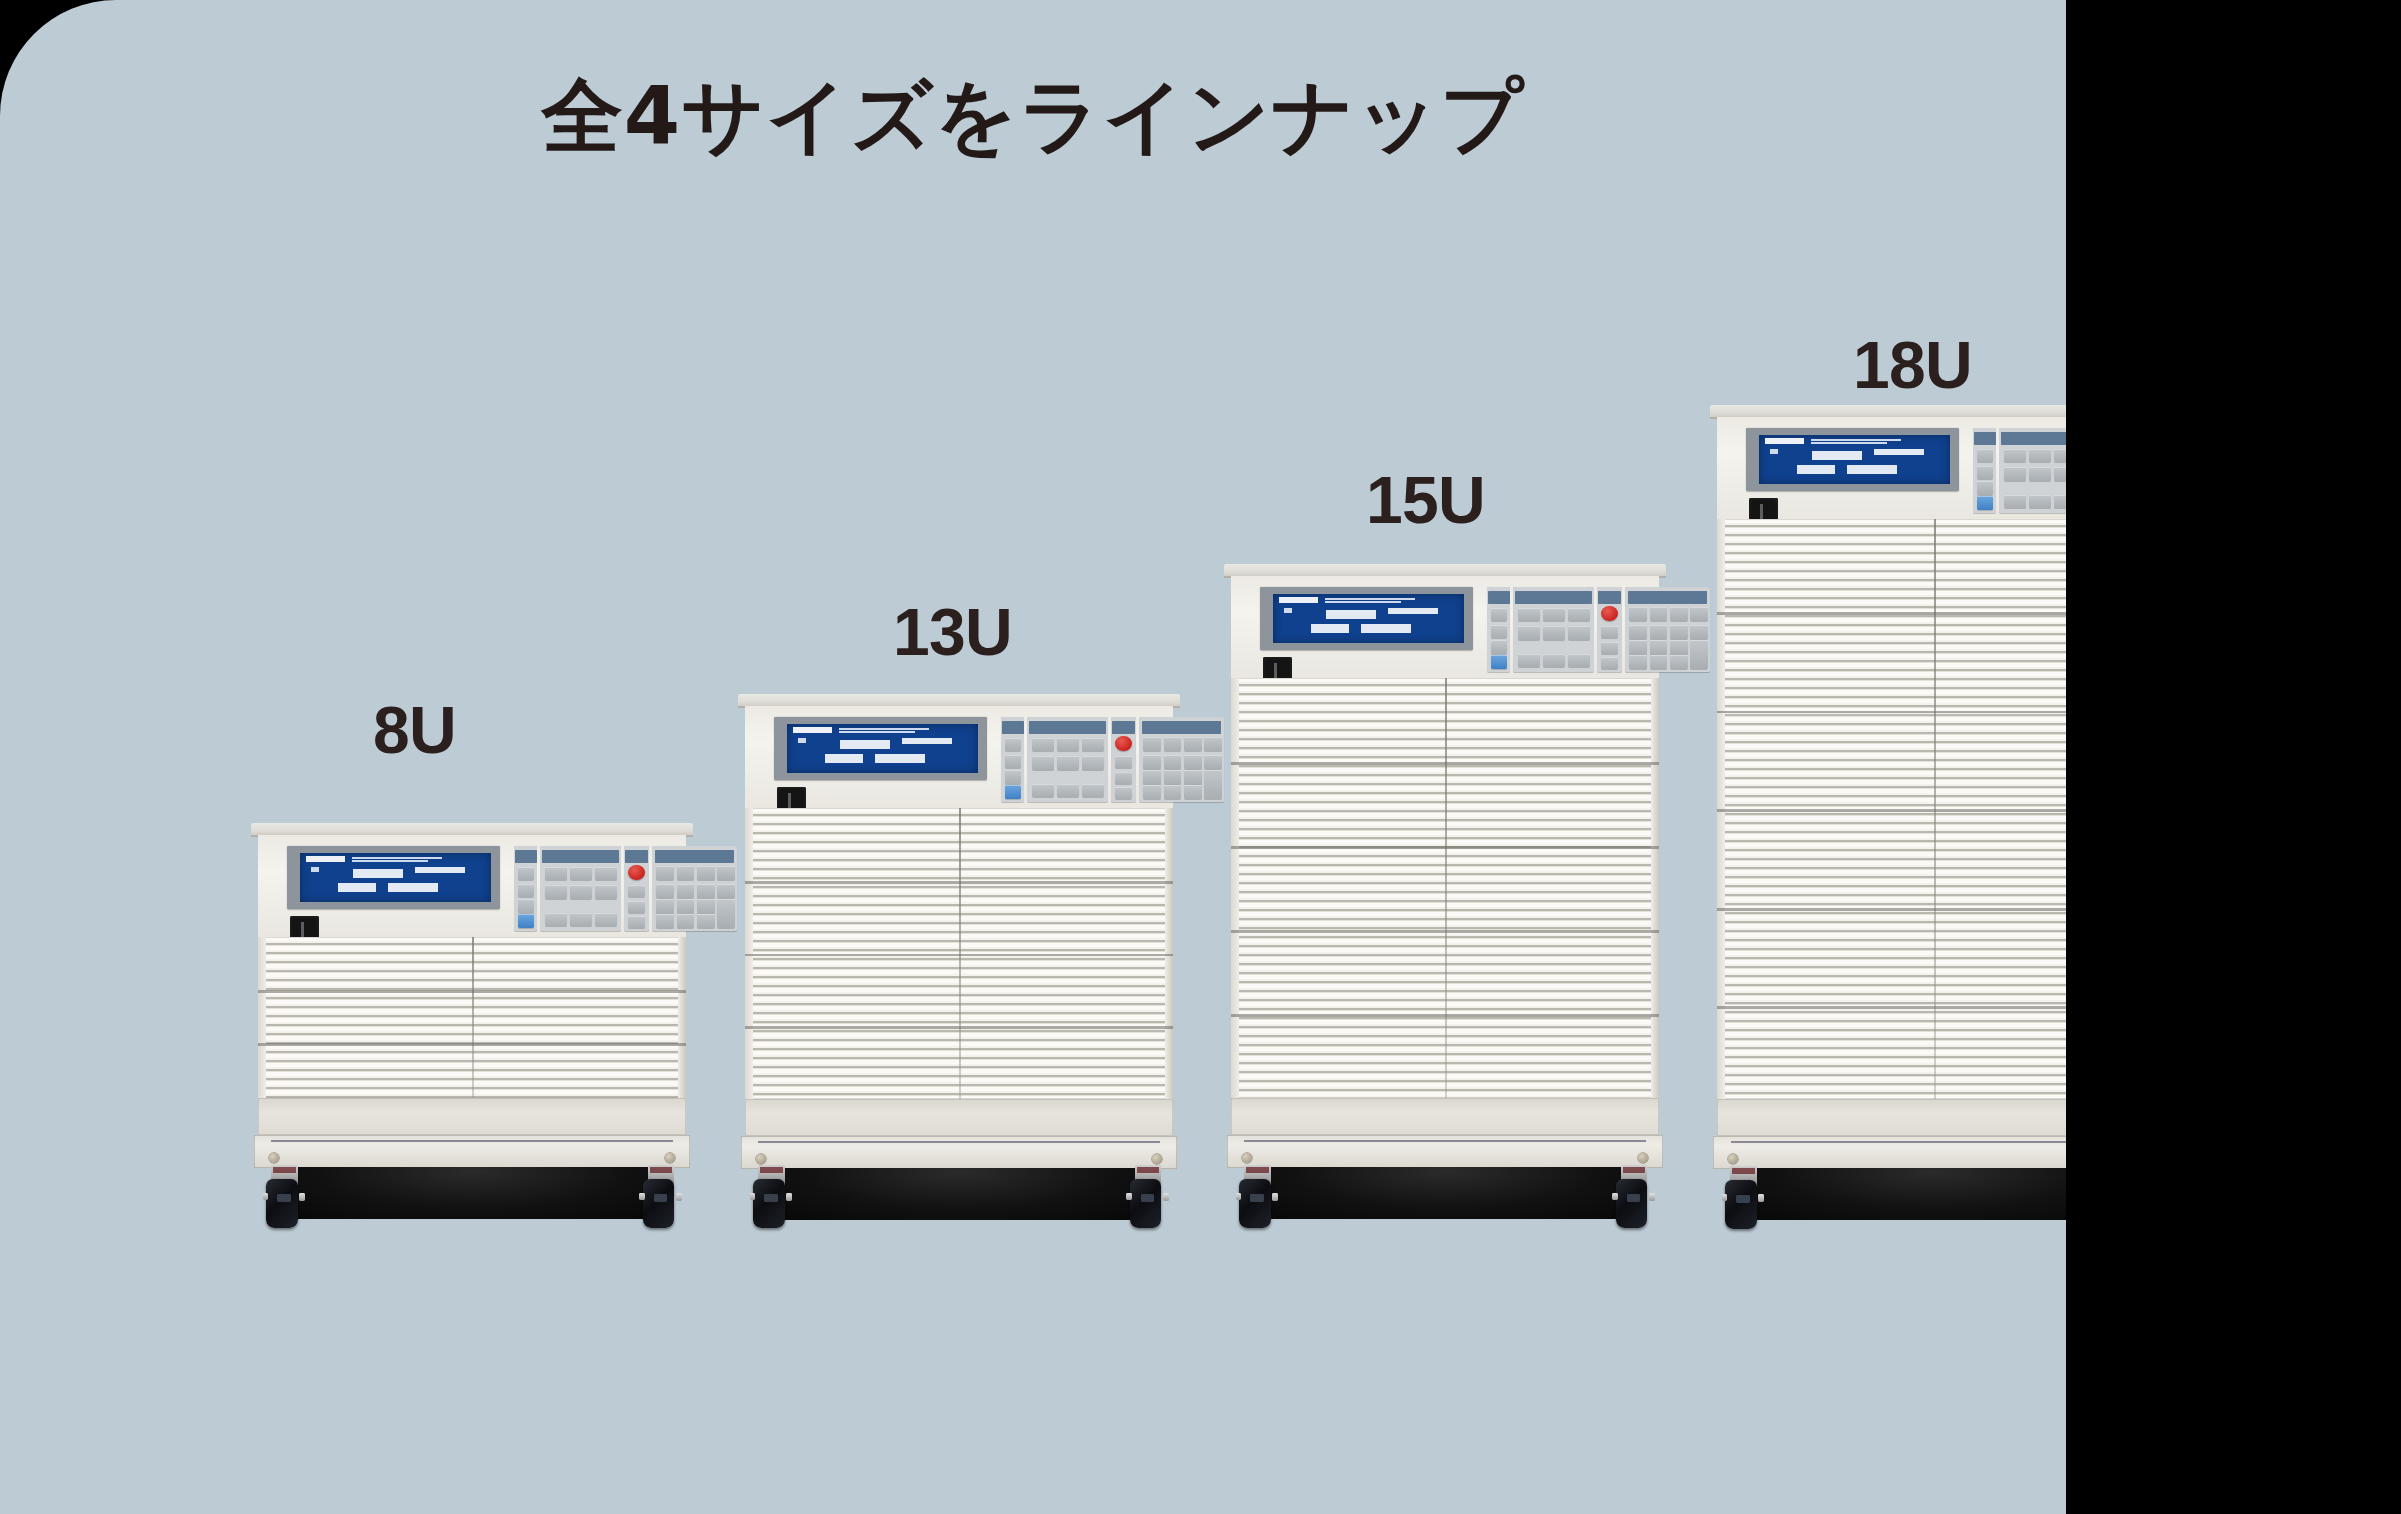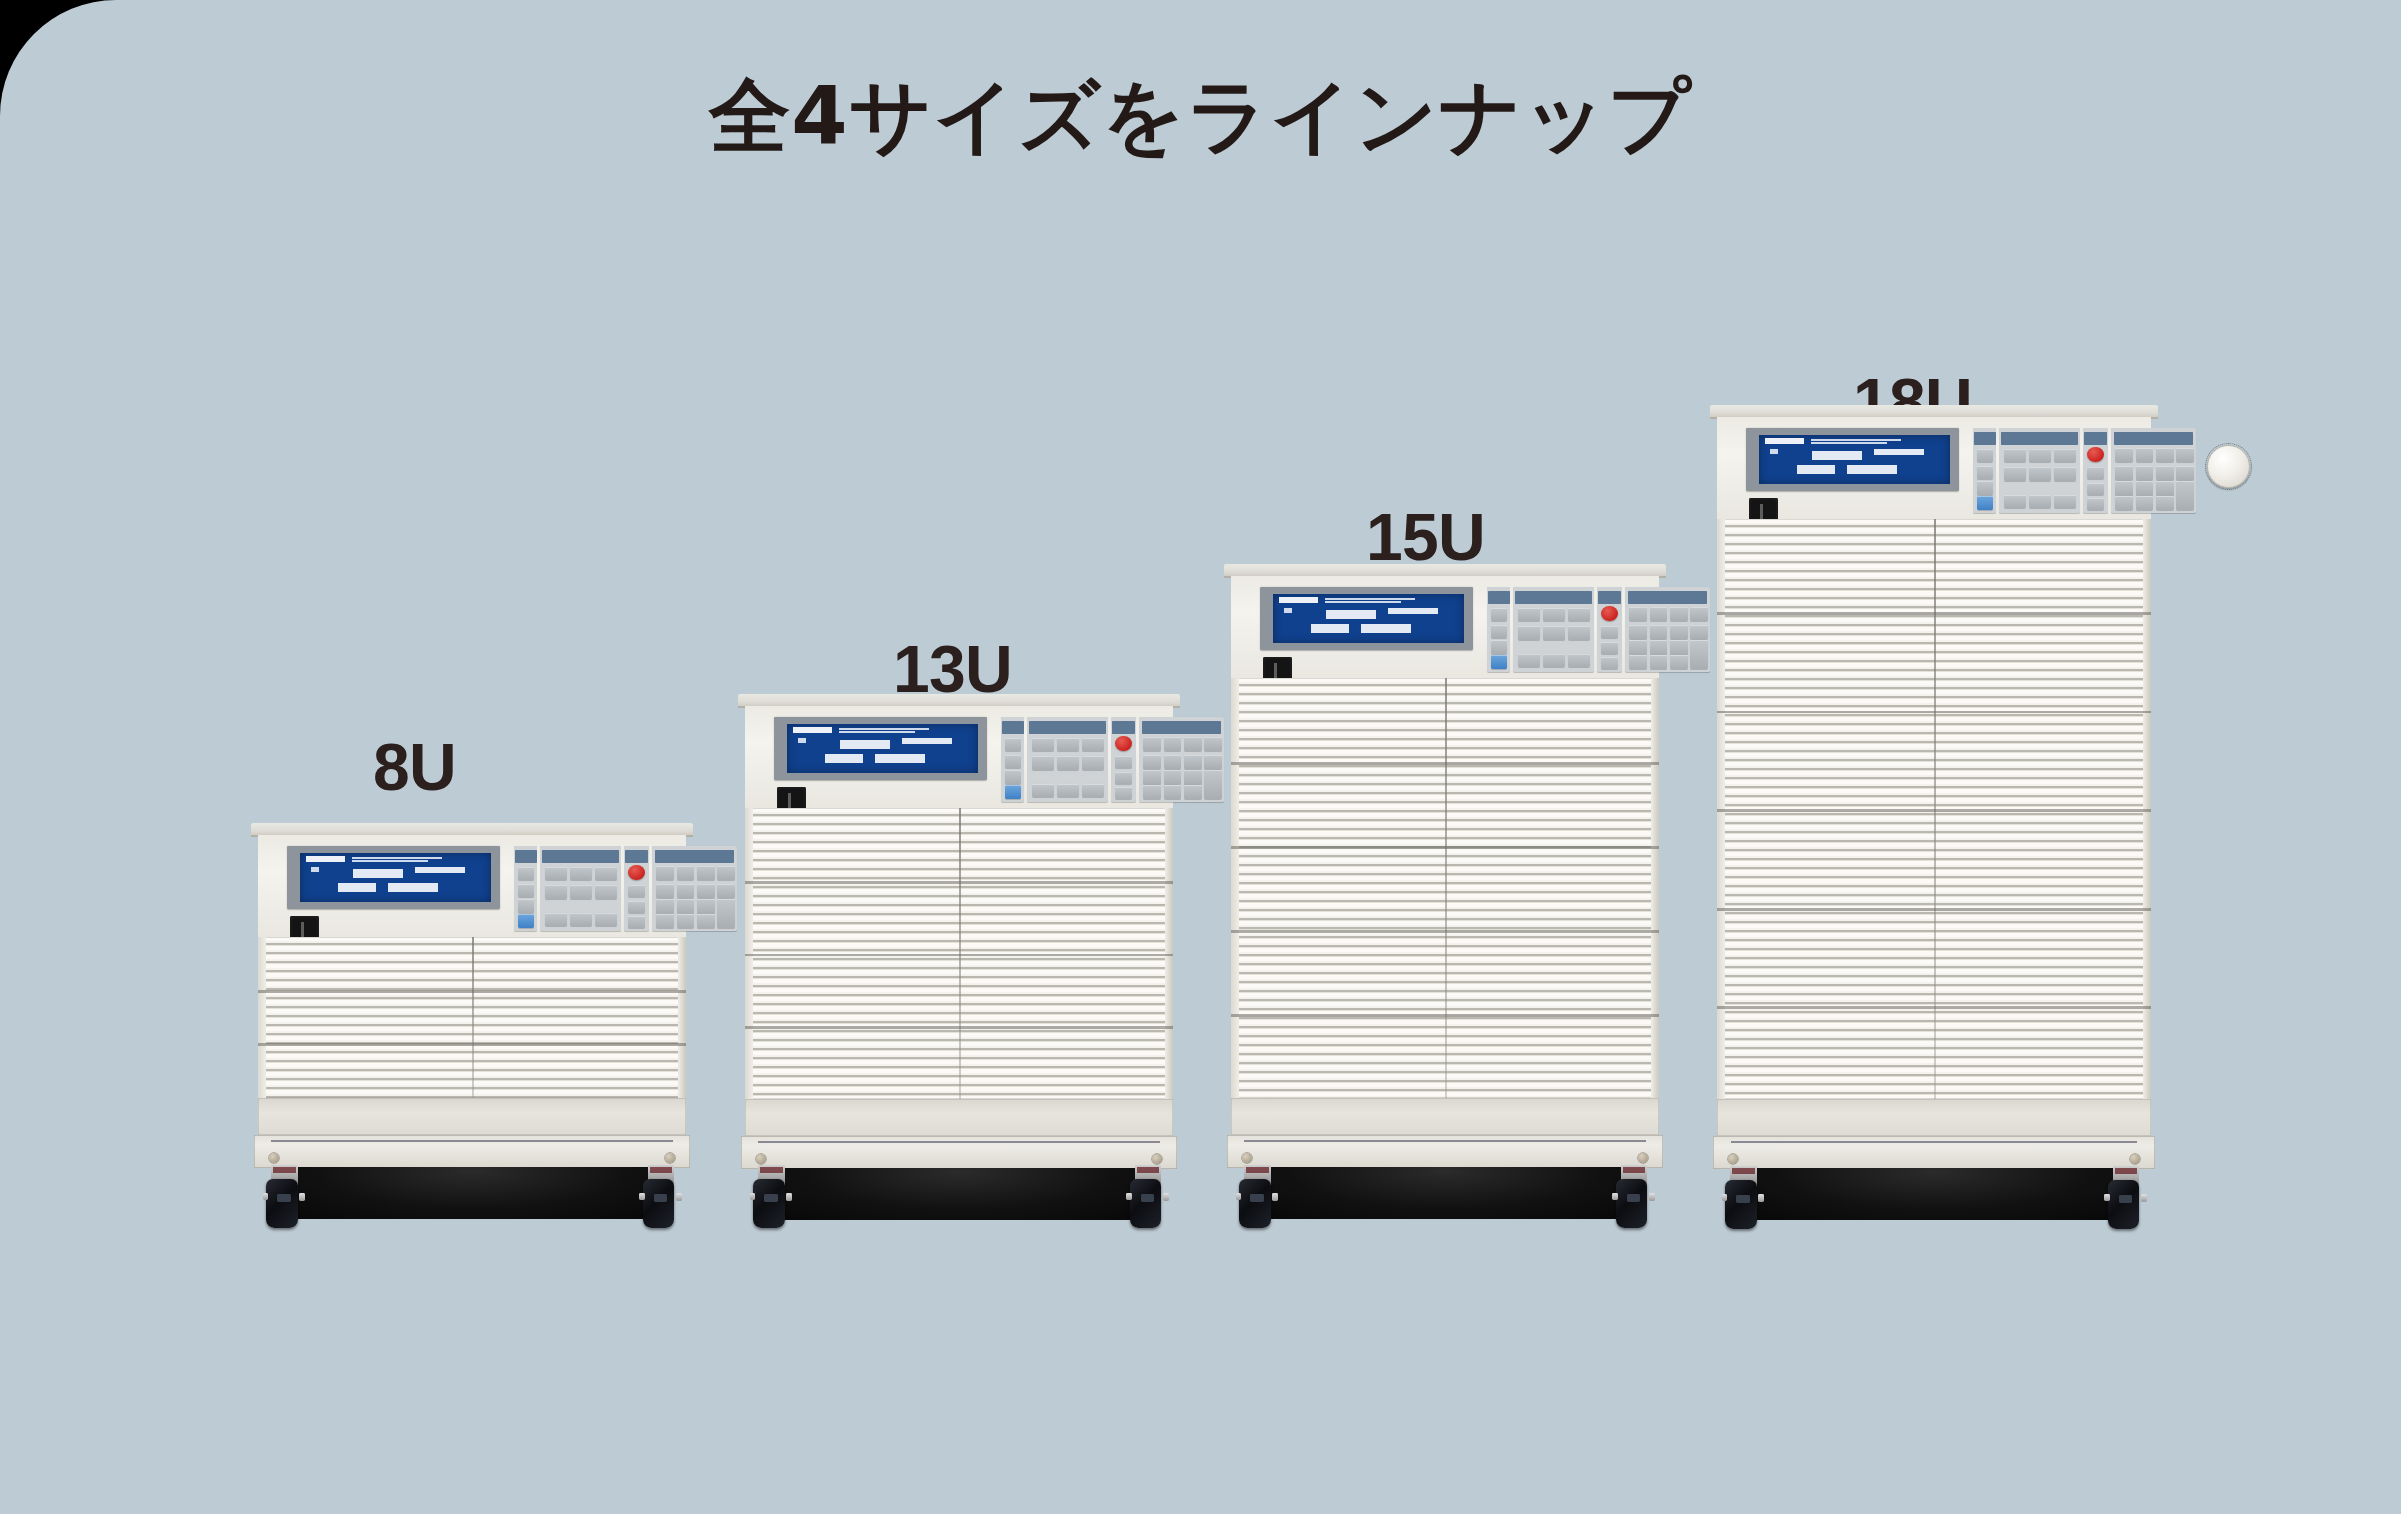--- a/index.html
+++ b/index.html
@@ -2,24 +2,25 @@
 <html style="font-size:11px"><head>
 <meta charset="utf-8">
 <title>Lineup</title>
 <style>
   html,body{margin:0;padding:0;background:#000;}
   body{
     font-family:"Liberation Sans","DejaVu Sans",sans-serif;
   }
   #stage{
     position:relative;
-    width:2401px;height:1515px;
+    width:2022px;height:1515px;
     background:#bdcbd4;
     border-top-left-radius:116px;
     overflow:hidden;
+    padding-left:44px;
   }
 
   
   #title{
     position:absolute;
     left:0;top:63px;width:100%;
     text-align:center;
     font-size:81px;
     font-weight:700;
     letter-spacing:1.4px;
@@ -31,21 +32,20 @@
   
   .size-label{
     position:absolute;
     font-size:66px;
     font-weight:700;
     color:#2b201d;
     letter-spacing:-0.7px;
     line-height:1;
     white-space:nowrap;
     font-family:"Liberation Sans","DejaVu Sans",sans-serif;
-    margin-top:37px;
   }
 
   
   .unit{position:absolute;}
 
   
   .lid{
     position:absolute;left:-6.9px;top:0;right:-6.9px;height:13.8px;
     background:linear-gradient(180deg,#e9e9e4 0%,#dedcd5 55%,#c9c6bd 100%);
     border-radius:2.1px 2.1px 0 0;

